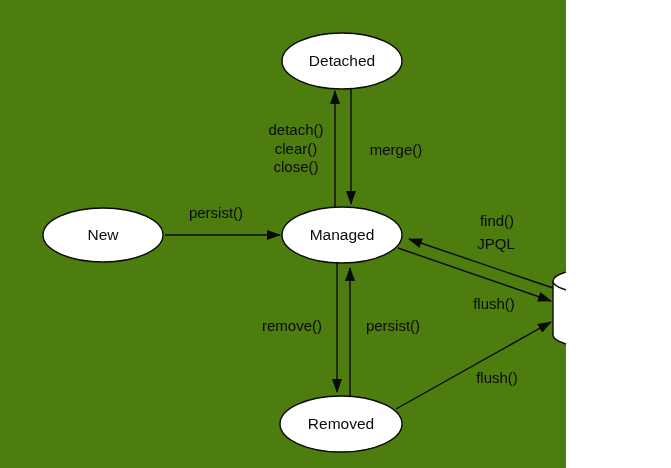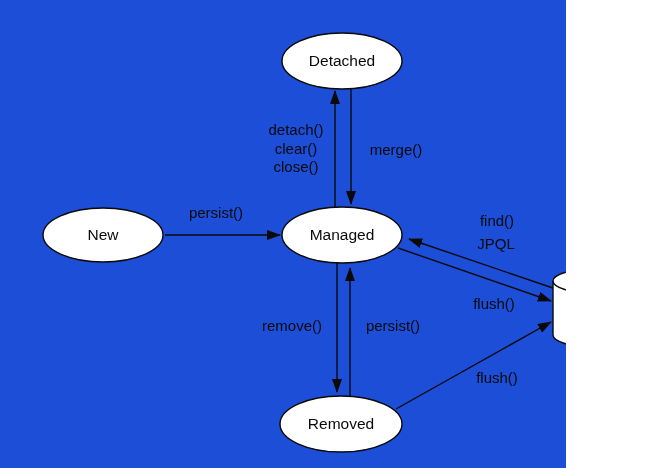--- a/index.html
+++ b/index.html
@@ -4,21 +4,21 @@
 <style>
   html, body {
     margin: 0;
     padding: 0;
     background: #ffffff;
   }
   .stage {
     position: relative;
     width: 566px;
     height: 468px;
-    background: #1d4ed8;
+    background: #4d7c0f;
     overflow: hidden;
   }
   svg text {
     font-family: "Liberation Sans", "DejaVu Sans", sans-serif;
     font-size: 15px;
     fill: #0a0a0a;
   }
   svg .node-label {
     font-size: 15.5px;
   }

